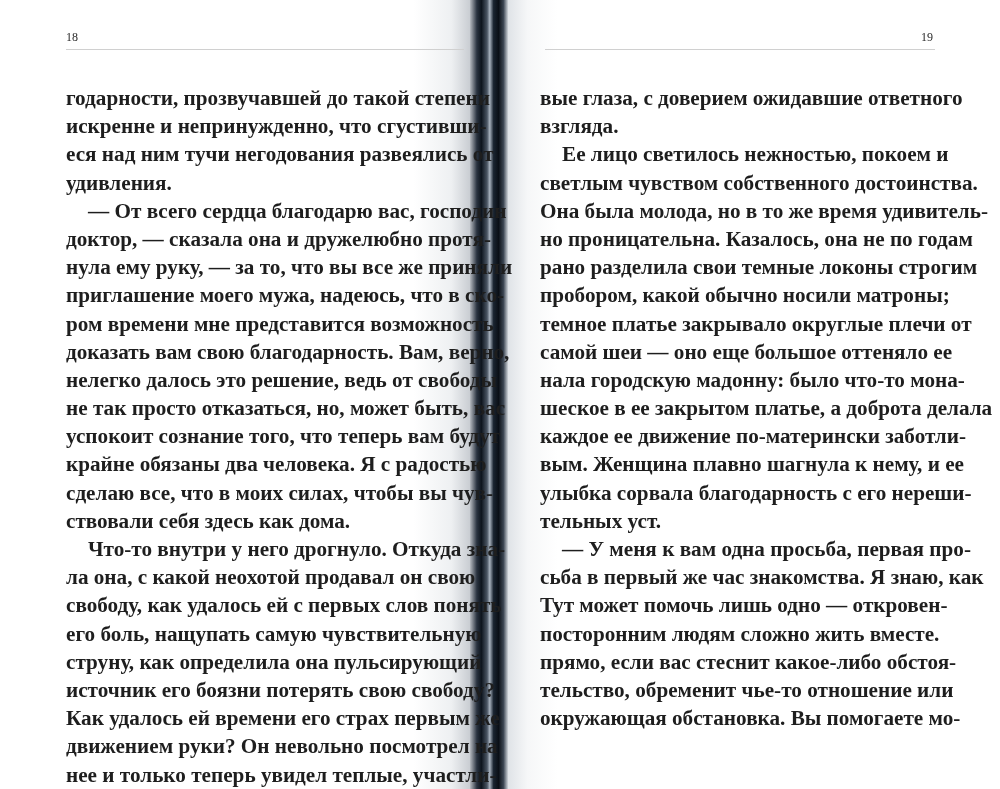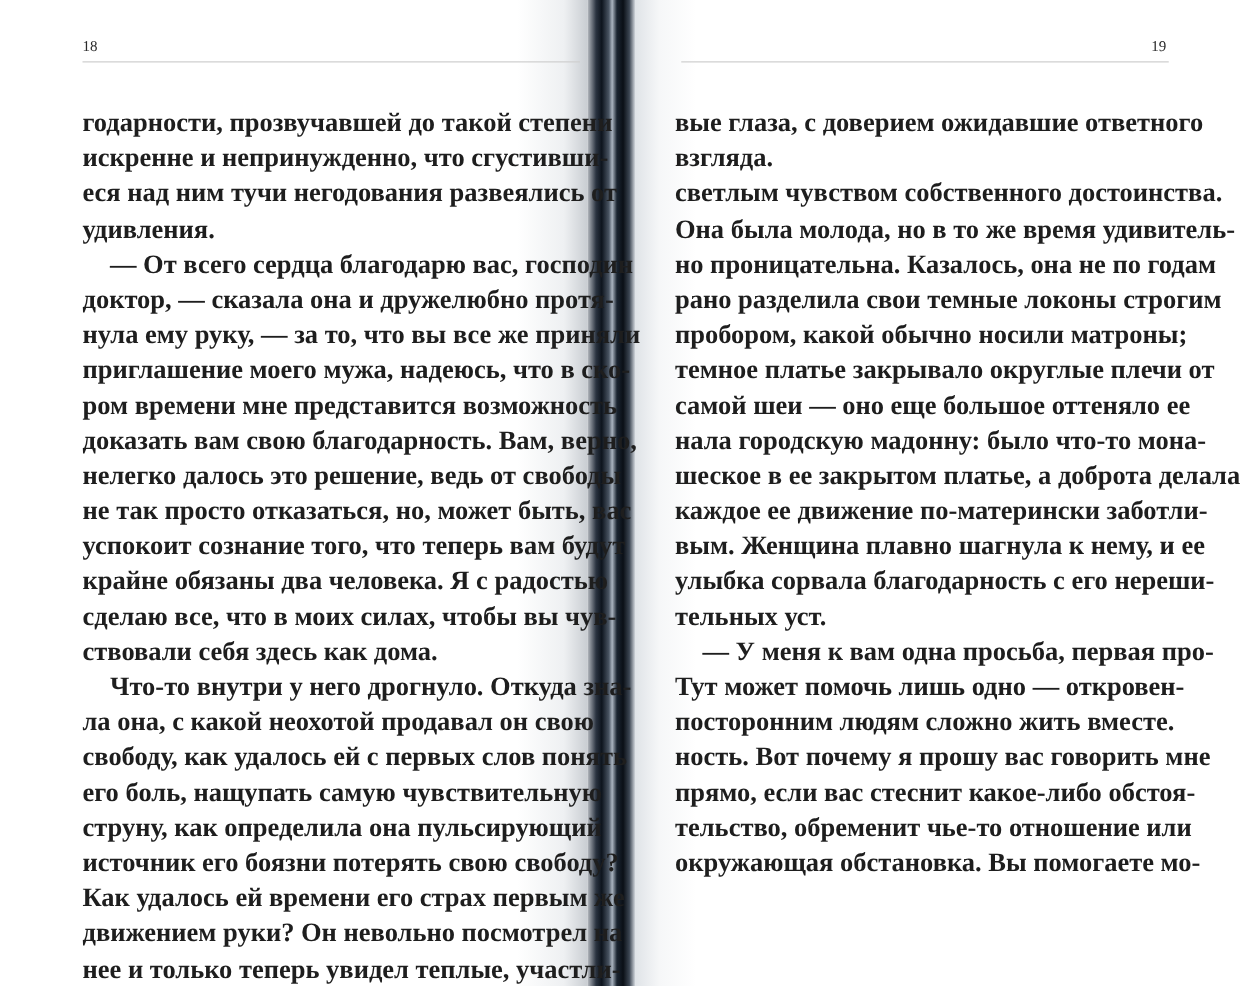--- a/index.html
+++ b/index.html
@@ -70,33 +70,34 @@
     <span class="line">его боль, нащупать самую чувствительную</span>
     <span class="line">струну, как определила она пульсирующий</span>
     <span class="line">источник его боязни потерять свою свободу?</span>
     <span class="line">Как удалось ей времени его страх первым же</span>
     <span class="line">движением руки? Он невольно посмотрел на</span>
     <span class="line">нее и только теперь увидел теплые, участли-</span>
   </div>
 <div class="text text-right" id="right-text">
     <span class="line">вые глаза, с доверием ожидавшие ответного</span>
     <span class="line last">взгляда.</span>
+    <span class="line indent">Ее лицо светилось нежностью, покоем и</span>
     <span class="line">светлым чувством собственного достоинства.</span>
     <span class="line">Она была молода, но в то же время удивитель-</span>
     <span class="line">но проницательна. Казалось, она не по годам</span>
     <span class="line">рано разделила свои темные локоны строгим</span>
     <span class="line">пробором, какой обычно носили матроны;</span>
     <span class="line">темное платье закрывало округлые плечи от</span>
     <span class="line">самой шеи — оно еще большое оттеняло ее</span>
     <span class="line">нала городскую мадонну: было что-то мона-</span>
     <span class="line">шеское в ее закрытом платье, а доброта делала</span>
     <span class="line">каждое ее движение по-матерински заботли-</span>
     <span class="line">вым. Женщина плавно шагнула к нему, и ее</span>
     <span class="line">улыбка сорвала благодарность с его нереши-</span>
     <span class="line last">тельных уст.</span>
     <span class="line indent">— У меня к вам одна просьба, первая про-</span>
+    <span class="line">сьба в первый же час знакомства. Я знаю, как</span>
     <span class="line">Тут может помочь лишь одно — откровен-</span>
     <span class="line">посторонним людям сложно жить вместе.</span>
-    <span class="line">ность. Вот почему я прошу вас говорить мне</span>
     <span class="line">прямо, если вас стеснит какое-либо обстоя-</span>
     <span class="line">тельство, обременит чье-то отношение или</span>
     <span class="line">окружающая обстановка. Вы помогаете мо-</span>
   </div>
 
 </body></html>

